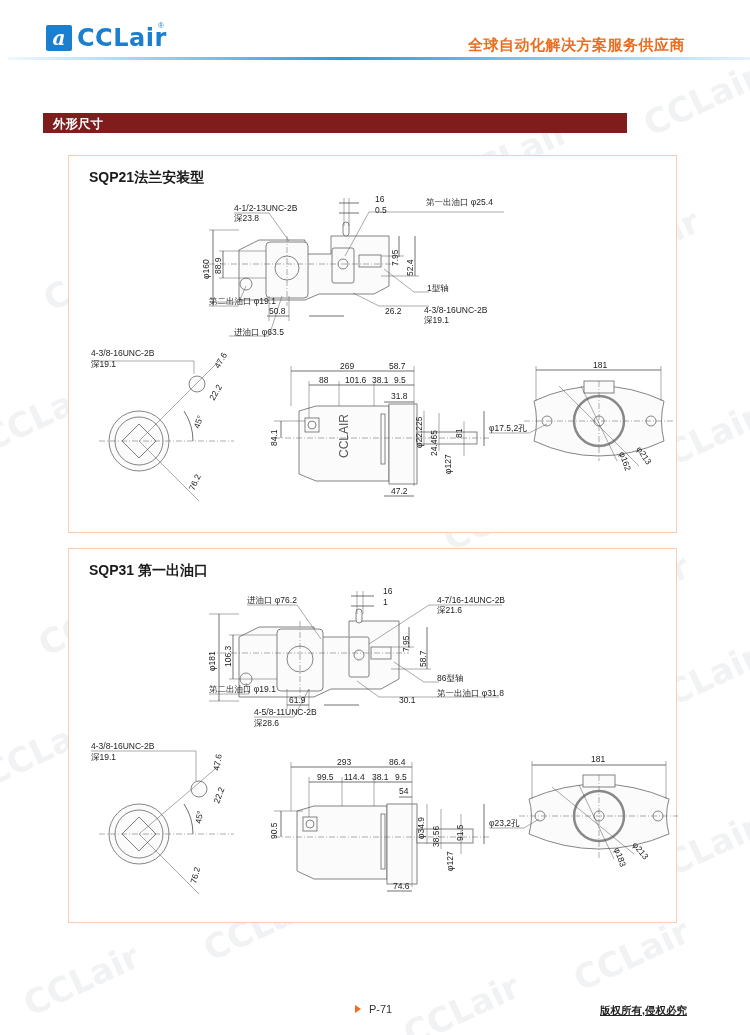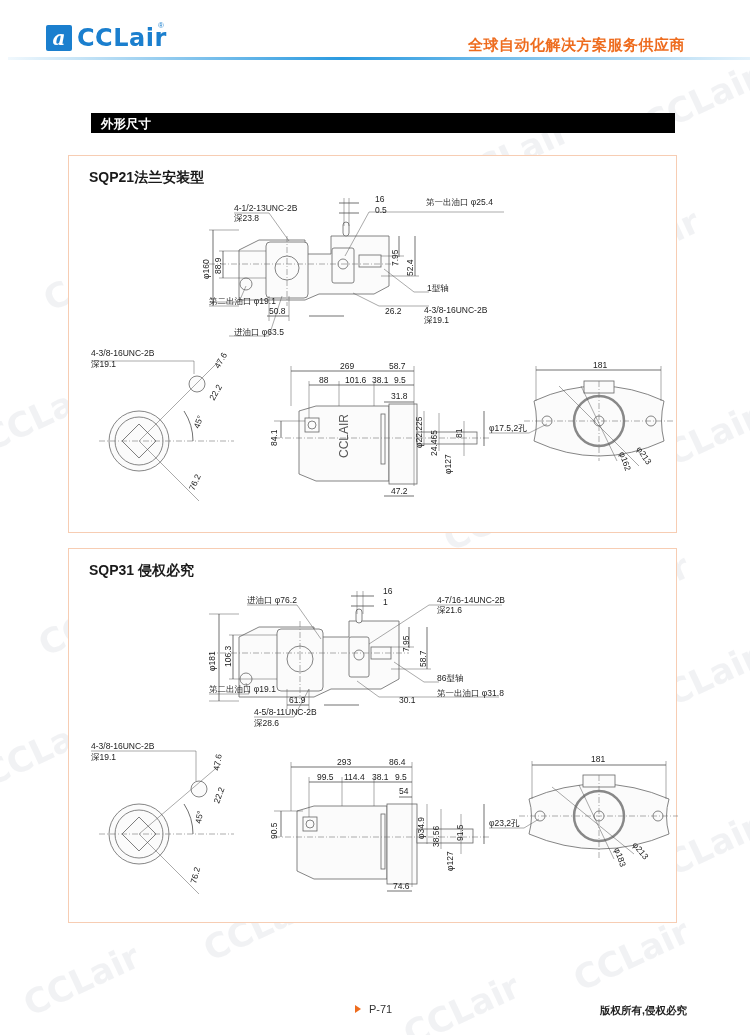--- a/index.html
+++ b/index.html
@@ -10,21 +10,21 @@
   .header { position: absolute; left: 0; top: 0; width: 750px; height: 66px; }
   .logo { position: absolute; left: 46px; top: 25px; display: flex; align-items: center; }
   .logo-mark { width: 26px; height: 26px; background: #1b7fce; border-radius: 2px; color: #fff; font-family: "DejaVu Serif", serif; font-style: italic; font-weight: bold; font-size: 20px; line-height: 26px; text-align: center; }
   .logo-text { margin-left: 5px; color: #1b7fce; font-family: "DejaVu Sans", sans-serif; font-weight: bold; font-size: 24px; letter-spacing: 0.5px; line-height: 26px; }
   .logo-reg { position: absolute; left: 112px; top: -4px; font-size: 8px; color: #1b7fce; }
   .tagline { position: absolute; right: 65px; top: 36px; color: #ee6c1e; font-size: 15px; font-weight: bold; letter-spacing: 0.5px; font-family: Liberation Serif, serif; }
   .header-line { position: absolute; left: 8px; top: 57px; width: 742px; height: 3px;
     background: linear-gradient(to right, rgba(120,190,235,0.1), #2a9ae0 45%, rgba(120,190,235,0.2)); }
 
   
-  .section-bar { position: absolute; left: 43px; top: 113px; width: 584px; height: 20px; background: #000000; margin-left: 48px; }
+  .section-bar { position: absolute; left: 43px; top: 113px; width: 584px; height: 20px; background: #7f1d1d; }
   .section-title { position: absolute; left: 10px; top: 3px; color: #fff; font-size: 12.5px; font-weight: bold; }
 
   
   .panel { position: absolute; left: 68px; width: 609px; border: 1.5px solid #f7cdb3; background: #fff; }
   .panel-1 { top: 155px; height: 378px; }
   .panel-2 { top: 548px; height: 375px; }
   .panel-title { position: absolute; left: 20px; top: 13px; font-size: 14px; font-weight: bold; color: #1a1a1a; }
   .panel svg { position: absolute; left: 0; top: 0; }
 
   .lbl { font-family: "Liberation Sans", sans-serif; font-size: 8.5px; fill: #222; }
@@ -33,21 +33,21 @@
   .body { stroke: #666; stroke-width: 0.8; fill: #fbfbfb; }
   .cl { stroke: #777; stroke-width: 0.6; stroke-dasharray: 6 2 1 2; fill: none; }
   .ring { stroke: #888; stroke-width: 2.5; fill: none; }
 
   
   .wm { position: absolute; color: rgba(200,205,210,0.25); font-family: "DejaVu Sans", sans-serif; font-weight: bold; font-size: 34px; transform: rotate(-25deg); pointer-events: none; white-space: nowrap; }
 
   
   .footer-page { position: absolute; left: 355px; top: 1003px; font-size: 11px; color: #333; display: flex; align-items: center; }
   .arrow-icon { width: 0; height: 0; border-top: 4px solid transparent; border-bottom: 4px solid transparent; border-left: 6px solid #ee6c1e; margin-right: 8px; }
-  .footer-copy { position: absolute; left: 600px; top: 1004px; font-size: 10.5px; font-weight: bold; color: #222; }
+  .footer-copy { position: absolute; left: 600px; top: 1004px; font-size: 10.5px; font-weight: bold; color: #222; text-decoration: underline; }
 </style>
 </head>
 <body>
 
 <div class="wm" style="left:640px;top:80px;">CCLair</div>
 <div class="wm" style="left:450px;top:135px;">CCLair</div>
 <div class="wm" style="left:580px;top:225px;">CCLair</div>
 <div class="wm" style="left:40px;top:255px;">CCLair</div>
 <div class="wm" style="left:130px;top:330px;">CCLair</div>
 <div class="wm" style="left:-20px;top:395px;">CCLair</div>
@@ -354,20 +354,20 @@
       <line class="ln-t" x1="597" y1="212" x2="597" y2="250"></line>
       <line class="ln-t" x1="483" y1="238" x2="565" y2="305"></line>
       <line class="ln-t" x1="510" y1="236" x2="545" y2="310"></line>
       <polyline class="ln-t" points="420,279 455,279 470,270"></polyline>
       <text class="lbl" x="522" y="213">181</text>
       <text class="lbl" x="420" y="277">φ23,2孔</text>
       <text class="lbl" transform="translate(545 300) rotate(70)">φ183</text>
       <text class="lbl" transform="translate(563 296) rotate(50)">φ213</text>
     </g>
   </svg>
-  <div class="panel-title">SQP31 侵权必究</div>
+  <div class="panel-title">SQP31 第一出油口</div>
 </div>
 
 <div class="footer-page">
   <span class="arrow-icon"></span>
   <span>P-71</span>
 </div>
 <div class="footer-copy">版权所有,侵权必究</div>
 
 </body></html>

